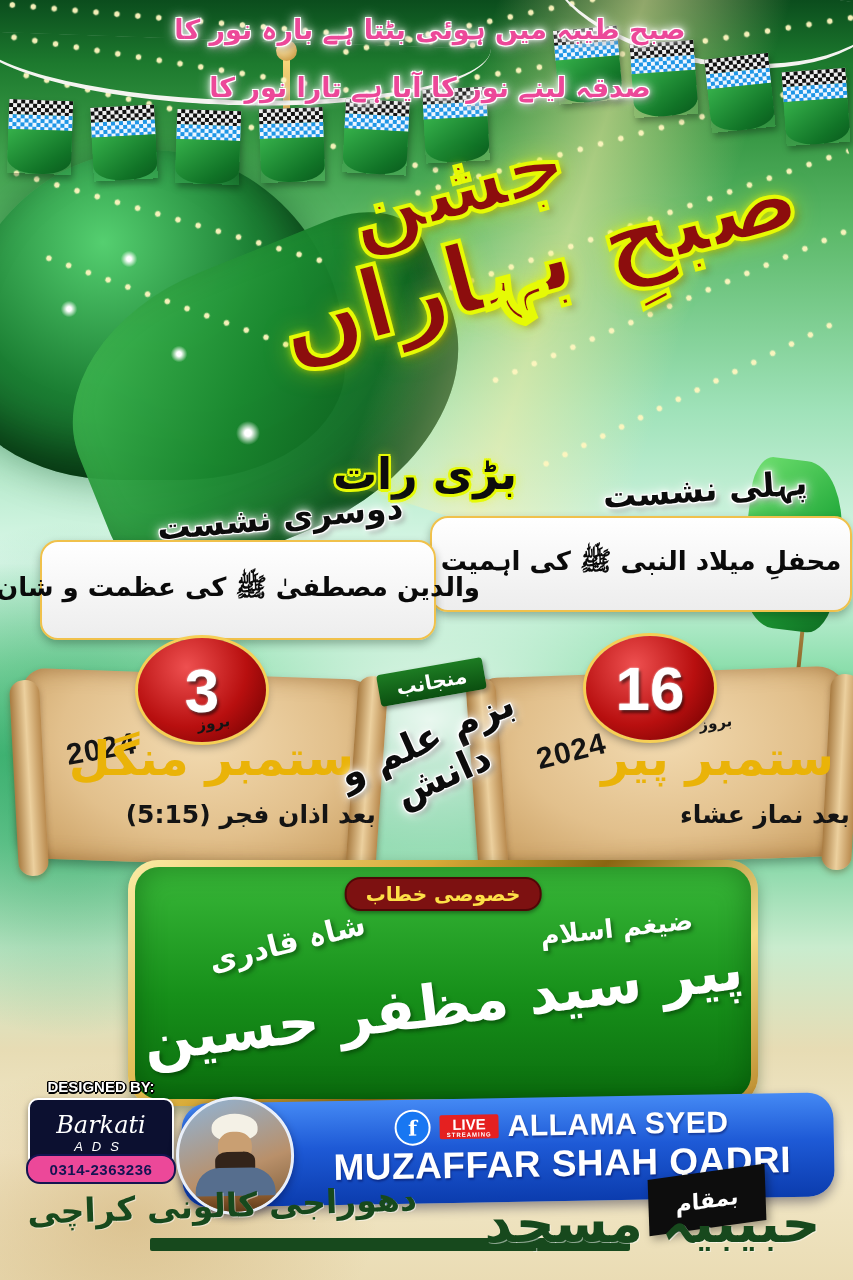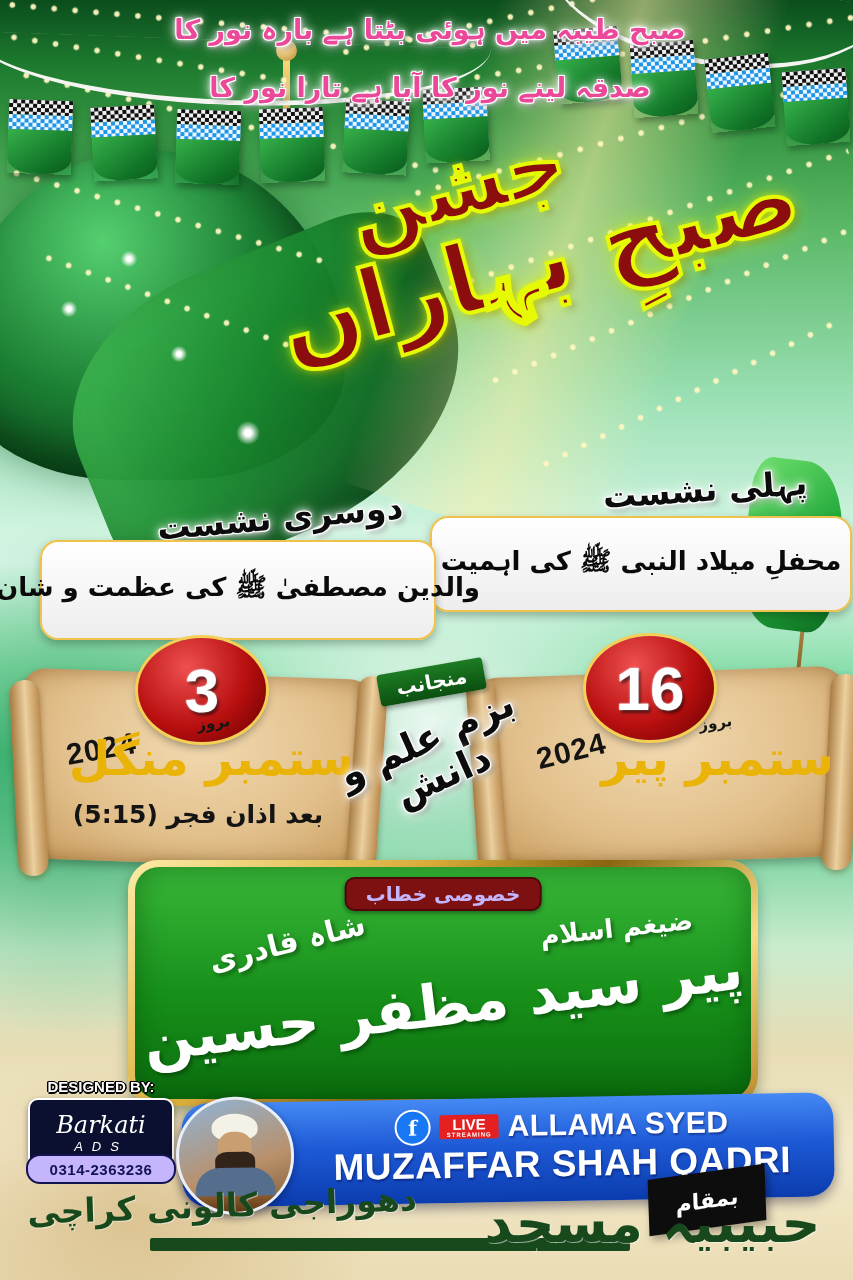--- a/index.html
+++ b/index.html
@@ -75,46 +75,46 @@
   .roll{width:30px;background:linear-gradient(90deg,#a87b41,#ecd09e 50%,#b98a4e);
     border-radius:14px;box-shadow:0 3px 6px rgba(80,40,0,.35);}
   .day-badge{width:128px;height:104px;border-radius:50%;display:flex;align-items:center;justify-content:center;
     background:radial-gradient(circle at 38% 28%,#ee5050,#b80f0f 55%,#7a0303 88%);
     box-shadow:0 0 0 3px #f6cf56,0 5px 10px rgba(0,0,0,.4);
     color:#fff;font-size:62px;font-weight:bold;
     text-shadow:2px 3px 3px rgba(0,0,0,.55),0 0 2px #fff;}
   .scroll-year{font-weight:bold;font-size:30px;color:#141414;letter-spacing:1px;}
   .scroll-main{font-weight:bold;font-size:48px;color:#eab308;}
   .scroll-prefix{font-weight:bold;font-size:15px;color:#141414;}
-  .scroll-time{font-weight:bold;font-size:25px;color:#141414;text-align:center;width:100%;}
+  .scroll-time{font-weight:bold;font-size:25px;color:#141414;width:100%;}
   
   .org-ribbon{background:linear-gradient(180deg,#1d7c23,#0b4f10);color:#fff;font-weight:bold;
     font-size:20px;padding:4px 18px;border-radius:4px;box-shadow:2px 3px 5px rgba(0,0,0,.35);}
   .org-name{color:#0c0c0c;font-weight:bold;font-size:38px;line-height:1.05;text-align:center;}
   
   .banner-gold{border-radius:30px;padding:7px;
     background:linear-gradient(135deg,#fbeca6,#d8ab38 35%,#8a6510 55%,#f5dc84 80%,#b9892a);
     box-shadow:0 6px 14px rgba(0,40,10,.35);}
   .banner-green{width:100%;height:100%;border-radius:24px;position:relative;
     background:linear-gradient(180deg,#39b839 0%,#17901a 55%,#0b6e0e 100%);
     box-shadow:inset 0 0 30px rgba(0,60,0,.45);}
-  .banner-pill{background:#7d1111;border:2px solid #4f0707;color:#c4b5fd;font-weight:bold;
-    font-size:20px;padding:3px 19px;border-radius:10px;letter-spacing:2px;
+  .banner-pill{background:#7d1111;border:2px solid #4f0707;color:#fde047;font-weight:bold;
+    font-size:20px;padding:3px 19px;border-radius:16px;letter-spacing:2px;
     box-shadow:0 2px 4px rgba(0,0,0,.4);}
   .banner-white{color:#fff;font-weight:bold;text-shadow:2px 3px 4px rgba(0,45,0,.5);}
   
   .designer-label{color:#fff;font-weight:bold;font-size:15px;text-align:center;
     text-shadow:1.5px 0 0 #000,-1.5px 0 0 #000,0 1.5px 0 #000,0 -1.5px 0 #000,1px 1px 0 #000,-1px -1px 0 #000;}
   .designer-box{width:142px;height:66px;border-radius:10px;background:#0c1030;border:2px solid #fff;
     display:flex;flex-direction:column;align-items:center;justify-content:center;
     box-shadow:0 3px 6px rgba(0,0,0,.4);}
   .designer-brand{color:#fff;font-family:"DejaVu Serif","Liberation Serif",serif;
     font-style:italic;font-size:24px;line-height:1;}
   .designer-sub{color:#fff;font-style:italic;font-size:13px;letter-spacing:9px;margin-top:2px;}
-  .designer-phone{width:146px;height:26px;border-radius:14px;background:#c4b5fd;border:2px solid #141450;
+  .designer-phone{width:146px;height:26px;border-radius:14px;background:#ec4899;border:2px solid #141450;
     display:flex;align-items:center;justify-content:center;color:#141452;font-weight:bold;font-size:15px;
     margin:-14px auto 0;position:relative;z-index:2;letter-spacing:.5px;}
   
   .live-bar{border-radius:26px;background:linear-gradient(180deg,#4489f4 0%,#1e5ad6 45%,#0b3cae 100%);
     box-shadow:0 5px 12px rgba(0,0,40,.4);}
   .photo-ring{width:112px;height:112px;border-radius:50%;border:3px solid #e9eff9;overflow:hidden;
     background:linear-gradient(160deg,#8fb4d8 0%,#b9906a 60%,#7a5a36 100%);
     box-shadow:0 3px 8px rgba(0,0,40,.4);}
   .turban{left:33px;top:14px;width:46px;height:27px;border-radius:50% 50% 40% 40%;background:#f4f1e6;}
   .face{left:39px;top:32px;width:34px;height:30px;border-radius:45%;background:#c99f72;}
@@ -229,20 +229,21 @@
       <div class="fb3"></div>
     </div>
 
   <div class="abs urdu couplet glow-w" style="left:130px;top:14px;width:600px">صبح طیبہ میں ہوئی بٹتا ہے بارہ نور کا</div>
   <div class="abs urdu couplet glow-w" style="left:150px;top:72px;width:560px">صدقہ لینے نور کا آیا ہے تارا نور کا</div>
 
   <div class="abs urdu title-calli" style="left:255px;top:128px;width:545px;transform:rotate(-15deg)">
     <span style="display:block;font-size:84px;transform:translateX(-60px)">جشن</span>
     <span style="display:block;font-size:96px">صبحِ بہاراں</span>
   </div>
+  <div class="abs urdu subtitle" style="left:225px;top:448px;width:400px">بڑی رات</div>
 
   <div class="abs urdu session-head glow-w" style="left:570px;top:470px;width:270px;transform:rotate(-4deg)">پہلی نشست</div>
   <div class="abs session-box" style="left:430px;top:516px;width:418px;height:92px">
     <span class="urdu">محفلِ میلاد النبی ﷺ کی اہمیت</span>
   </div>
 
   <div class="abs urdu session-head glow-w" style="left:135px;top:498px;width:290px;transform:rotate(-5deg)">دوسری نشست</div>
   <div class="abs session-box" style="left:40px;top:540px;width:392px;height:96px">
     <span class="urdu">والدین مصطفیٰ ﷺ کی عظمت و شان</span>
   </div>
@@ -251,20 +252,21 @@
     <div class="abs parch" style="left:0;top:34px;width:100%;height:190px;transform:rotate(-2deg)"></div>
     <div class="abs roll" style="left:-6px;top:40px;height:196px;transform:rotate(-4deg)"></div>
     <div class="abs roll" style="right:-6px;top:36px;height:196px;transform:rotate(3deg)"></div>
     <div class="abs day-badge" style="left:108px;top:-2px">16</div>
     <div class="abs scroll-year" style="left:58px;top:96px;transform:rotate(-14deg)">2024</div>
     <div class="abs urdu scroll-prefix" style="right:118px;top:76px;transform:rotate(-8deg)">بروز</div>
     <div class="abs urdu scroll-main" style="right:16px;top:92px">
       <span>ستمبر</span>
       <span>پیر</span>
     </div>
+    <div class="abs urdu scroll-time" style="left:0;top:162px">بعد نماز عشاء</div>
   </div>
 
   <div class="abs" style="left:20px;top:640px;width:356px;height:252px">
     <div class="abs parch" style="left:0;top:34px;width:100%;height:190px;transform:rotate(2deg)"></div>
     <div class="abs roll" style="left:-6px;top:40px;height:196px;transform:rotate(-3deg)"></div>
     <div class="abs roll" style="right:-6px;top:36px;height:196px;transform:rotate(4deg)"></div>
     <div class="abs day-badge" style="left:118px;top:-2px">3</div>
     <div class="abs scroll-year" style="left:46px;top:92px;transform:rotate(-10deg)">2024</div>
     <div class="abs urdu scroll-prefix" style="right:146px;top:74px;transform:rotate(-8deg)">بروز</div>
     <div class="abs urdu scroll-main" style="right:22px;top:90px">

